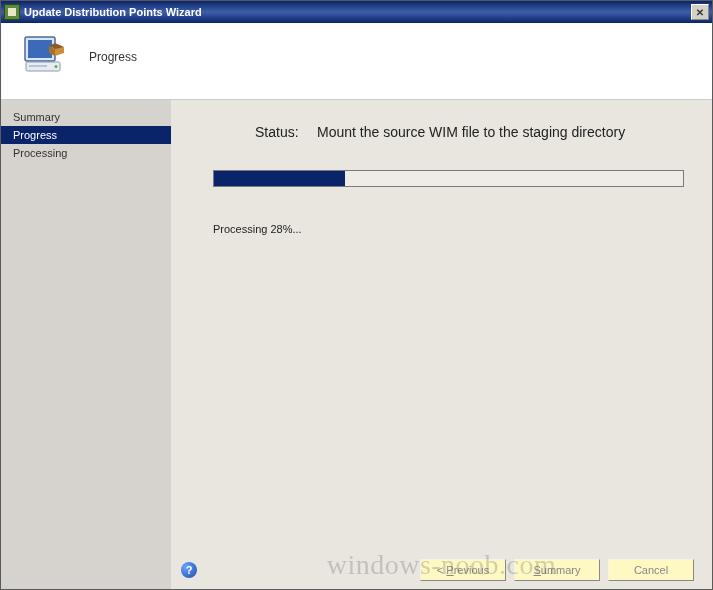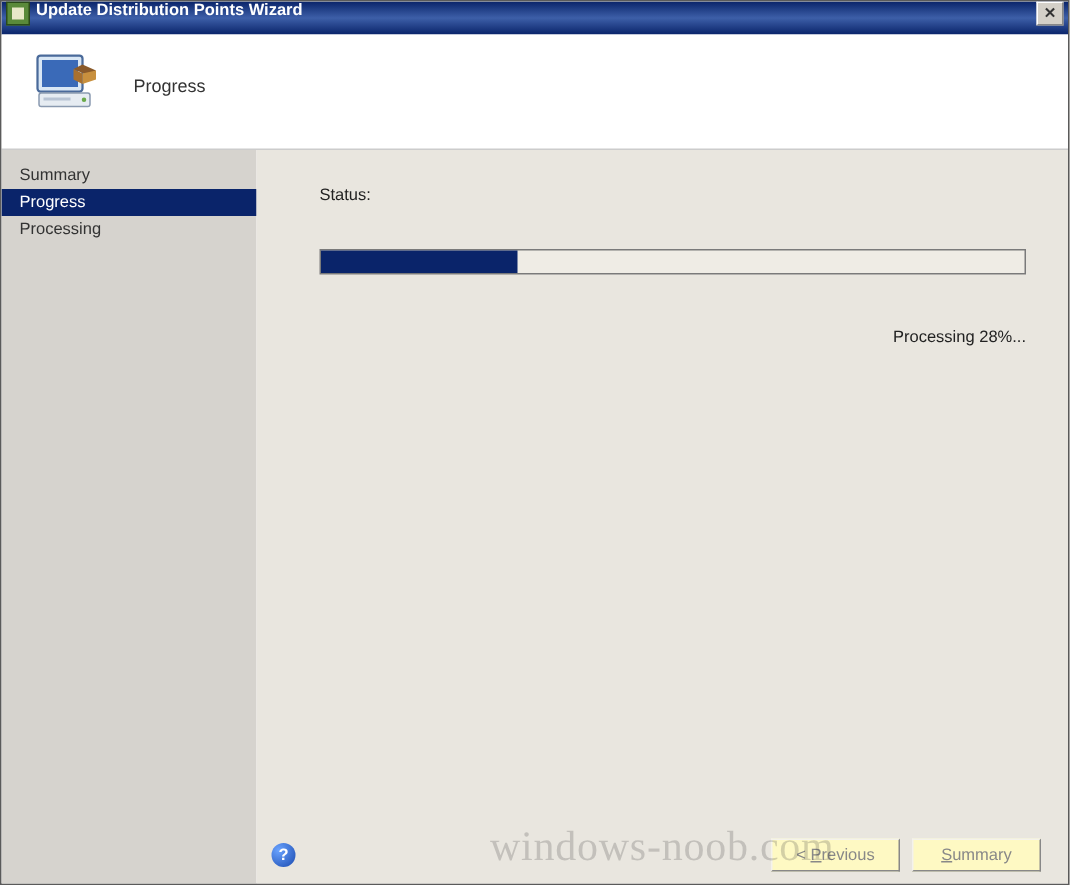--- a/index.html
+++ b/index.html
@@ -9,21 +9,21 @@
       background: #fff;
       width: 713px;
       height: 590px;
       overflow: hidden;
       border: 1px solid #5a5a5a;
     }
     .titlebar {
       background: linear-gradient(to bottom, #0a246a 0%, #3d5fa8 50%, #0a246a 100%);
       height: 22px;
       display: flex;
-      align-items: flex-start;
+      align-items: center;
       padding: 0 3px;
       color: #fff;
     }
     .titlebar-icon {
       width: 16px; height: 16px;
       margin-right: 4px;
       background: #5a8a3a;
       border: 1px solid #2a4a1a;
       display: inline-block;
       position: relative;
@@ -91,40 +91,41 @@
     .main-pane {
       flex: 1;
       background: #e9e6df;
       padding: 24px 28px 10px 42px;
       display: flex;
       flex-direction: column;
       position: relative;
     }
     .status-row {
       display: flex;
-      font-size: 11px;
+      font-size: 14px;
       color: #222;
       margin-bottom: 30px;
+      margin-left: 42px;
     }
     .status-label {
       width: 62px;
     }
     .progressbar {
       height: 17px;
       border: 1px solid #7a7a7a;
       background: #efece5;
       margin-bottom: 36px;
       position: relative;
     }
     .progressbar-fill {
       height: 100%;
       background: #0a246a;
     }
     .processing-text {
-      text-align: right;
+      text-align: left;
       font-size: 11px;
       color: #222;
     }
     .watermark {
       position: absolute;
       left: 50%;
       bottom: 14px;
       transform: translateX(-50%);
       font-size: 28px;
       font-family: Georgia, serif;
@@ -195,27 +196,29 @@
 <div class="content-row">
   <div class="sidebar">
     <div class="sidebar-item">Summary</div>
     <div class="sidebar-item active">Progress</div>
     <div class="sidebar-item">Processing</div>
   </div>
 
   <div class="main-pane">
     <div class="status-row">
       <div class="status-label">Status:</div>
+      <div>Mount the source WIM file to the staging directory</div>
     </div>
     <div class="progressbar">
       <div class="progressbar-fill" style="width:28%"></div>
     </div>
     <div class="processing-text">Processing 28%...</div>
 
     <div class="bottom-bar">
       <div class="help-icon">?</div>
       <div class="wiz-btn"><span>&lt; <span class="u">P</span>revious</span></div>
       <div class="wiz-btn"><span><span class="u">S</span>ummary</span></div>
+      <div class="wiz-btn"><span>Cancel</span></div>
     </div>
 
     <div class="watermark">windows-noob.com</div>
   </div>
 </div>
 
 </body></html>

